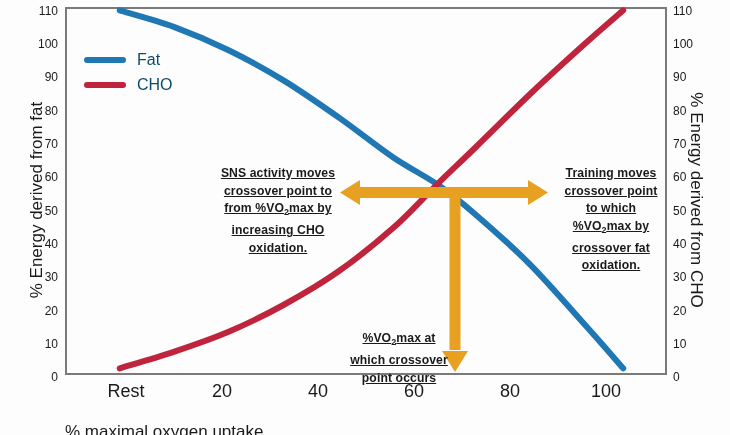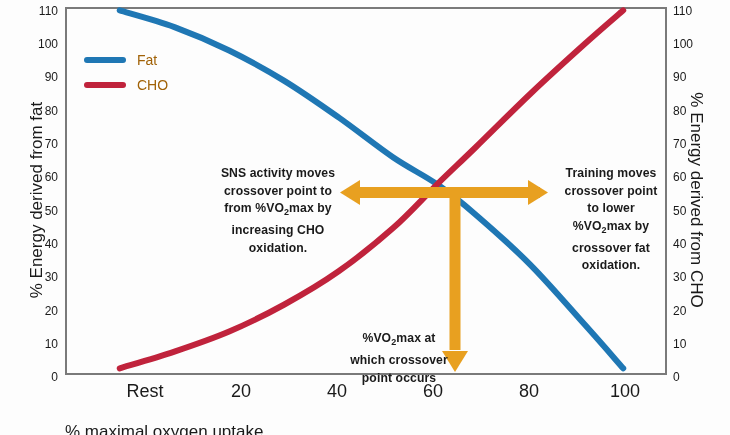--- a/index.html
+++ b/index.html
@@ -59,21 +59,20 @@
   .ytick.right { left: 673px;  text-align: left;  }
 
   .xtick {
     position: absolute;
     font-size: 18px;
     color: #1a1a1a;
     top: 381px;
     text-align: center;
     transform: translateX(-50%);
     white-space: nowrap;
-    margin-left: 19px;
   }
 
   
   #plot-frame {
     position: absolute;
     left: 65px;
     top: 7px;
     width: 602px;
     height: 368px;
     border: 2px solid #7a7a7a;
@@ -101,33 +100,34 @@
     align-items: center;
     height: 25px;
   }
   .legend-swatch {
     width: 42px;
     height: 6px;
     border-radius: 3px;
     margin-right: 11px;
   }
   .legend-label {
-    font-size: 14px;
-    color: #a16207;
+    font-size: 16px;
+    color: #0c4a6e;
   }
 
   
   .annot {
     position: absolute;
     font-size: 12.2px;
     font-weight: bold;
     color: #1a1a1a;
     line-height: 17.6px;
     text-align: center;
     letter-spacing: 0.1px;
+    text-decoration: underline;
   }
   #annot-left   { left: 204px; top: 165px; width: 148px; }
   #annot-right  { left: 550px; top: 165px; width: 122px; }
   #annot-bottom { left: 338px; top: 300px; width: 122px; margin-top: 30px; }
   .annot sub { font-size: 9px; }
 
   
   #arrows-svg {
     position: absolute;
     left: 0;
@@ -227,21 +227,21 @@
     <span>SNS activity moves</span><br>
     <span>crossover point to</span><br>
     <span>from %VO</span><sub>2</sub><span>max by</span><br>
     <span>increasing CHO</span><br>
     <span>oxidation.</span>
   </div>
 
   <div class="annot" id="annot-right">
     <span>Training moves</span><br>
     <span>crossover point</span><br>
-    <span>to lower</span><br>
+    <span>to which</span><br>
     <span>%VO</span><sub>2</sub><span>max by</span><br>
     <span>crossover fat</span><br>
     <span>oxidation.</span>
   </div>
 
   <div class="annot" id="annot-bottom">
     <span>%VO</span><sub>2</sub><span>max at</span><br>
     <span>which crossover</span><br>
     <span>point occurs</span>
   </div>

